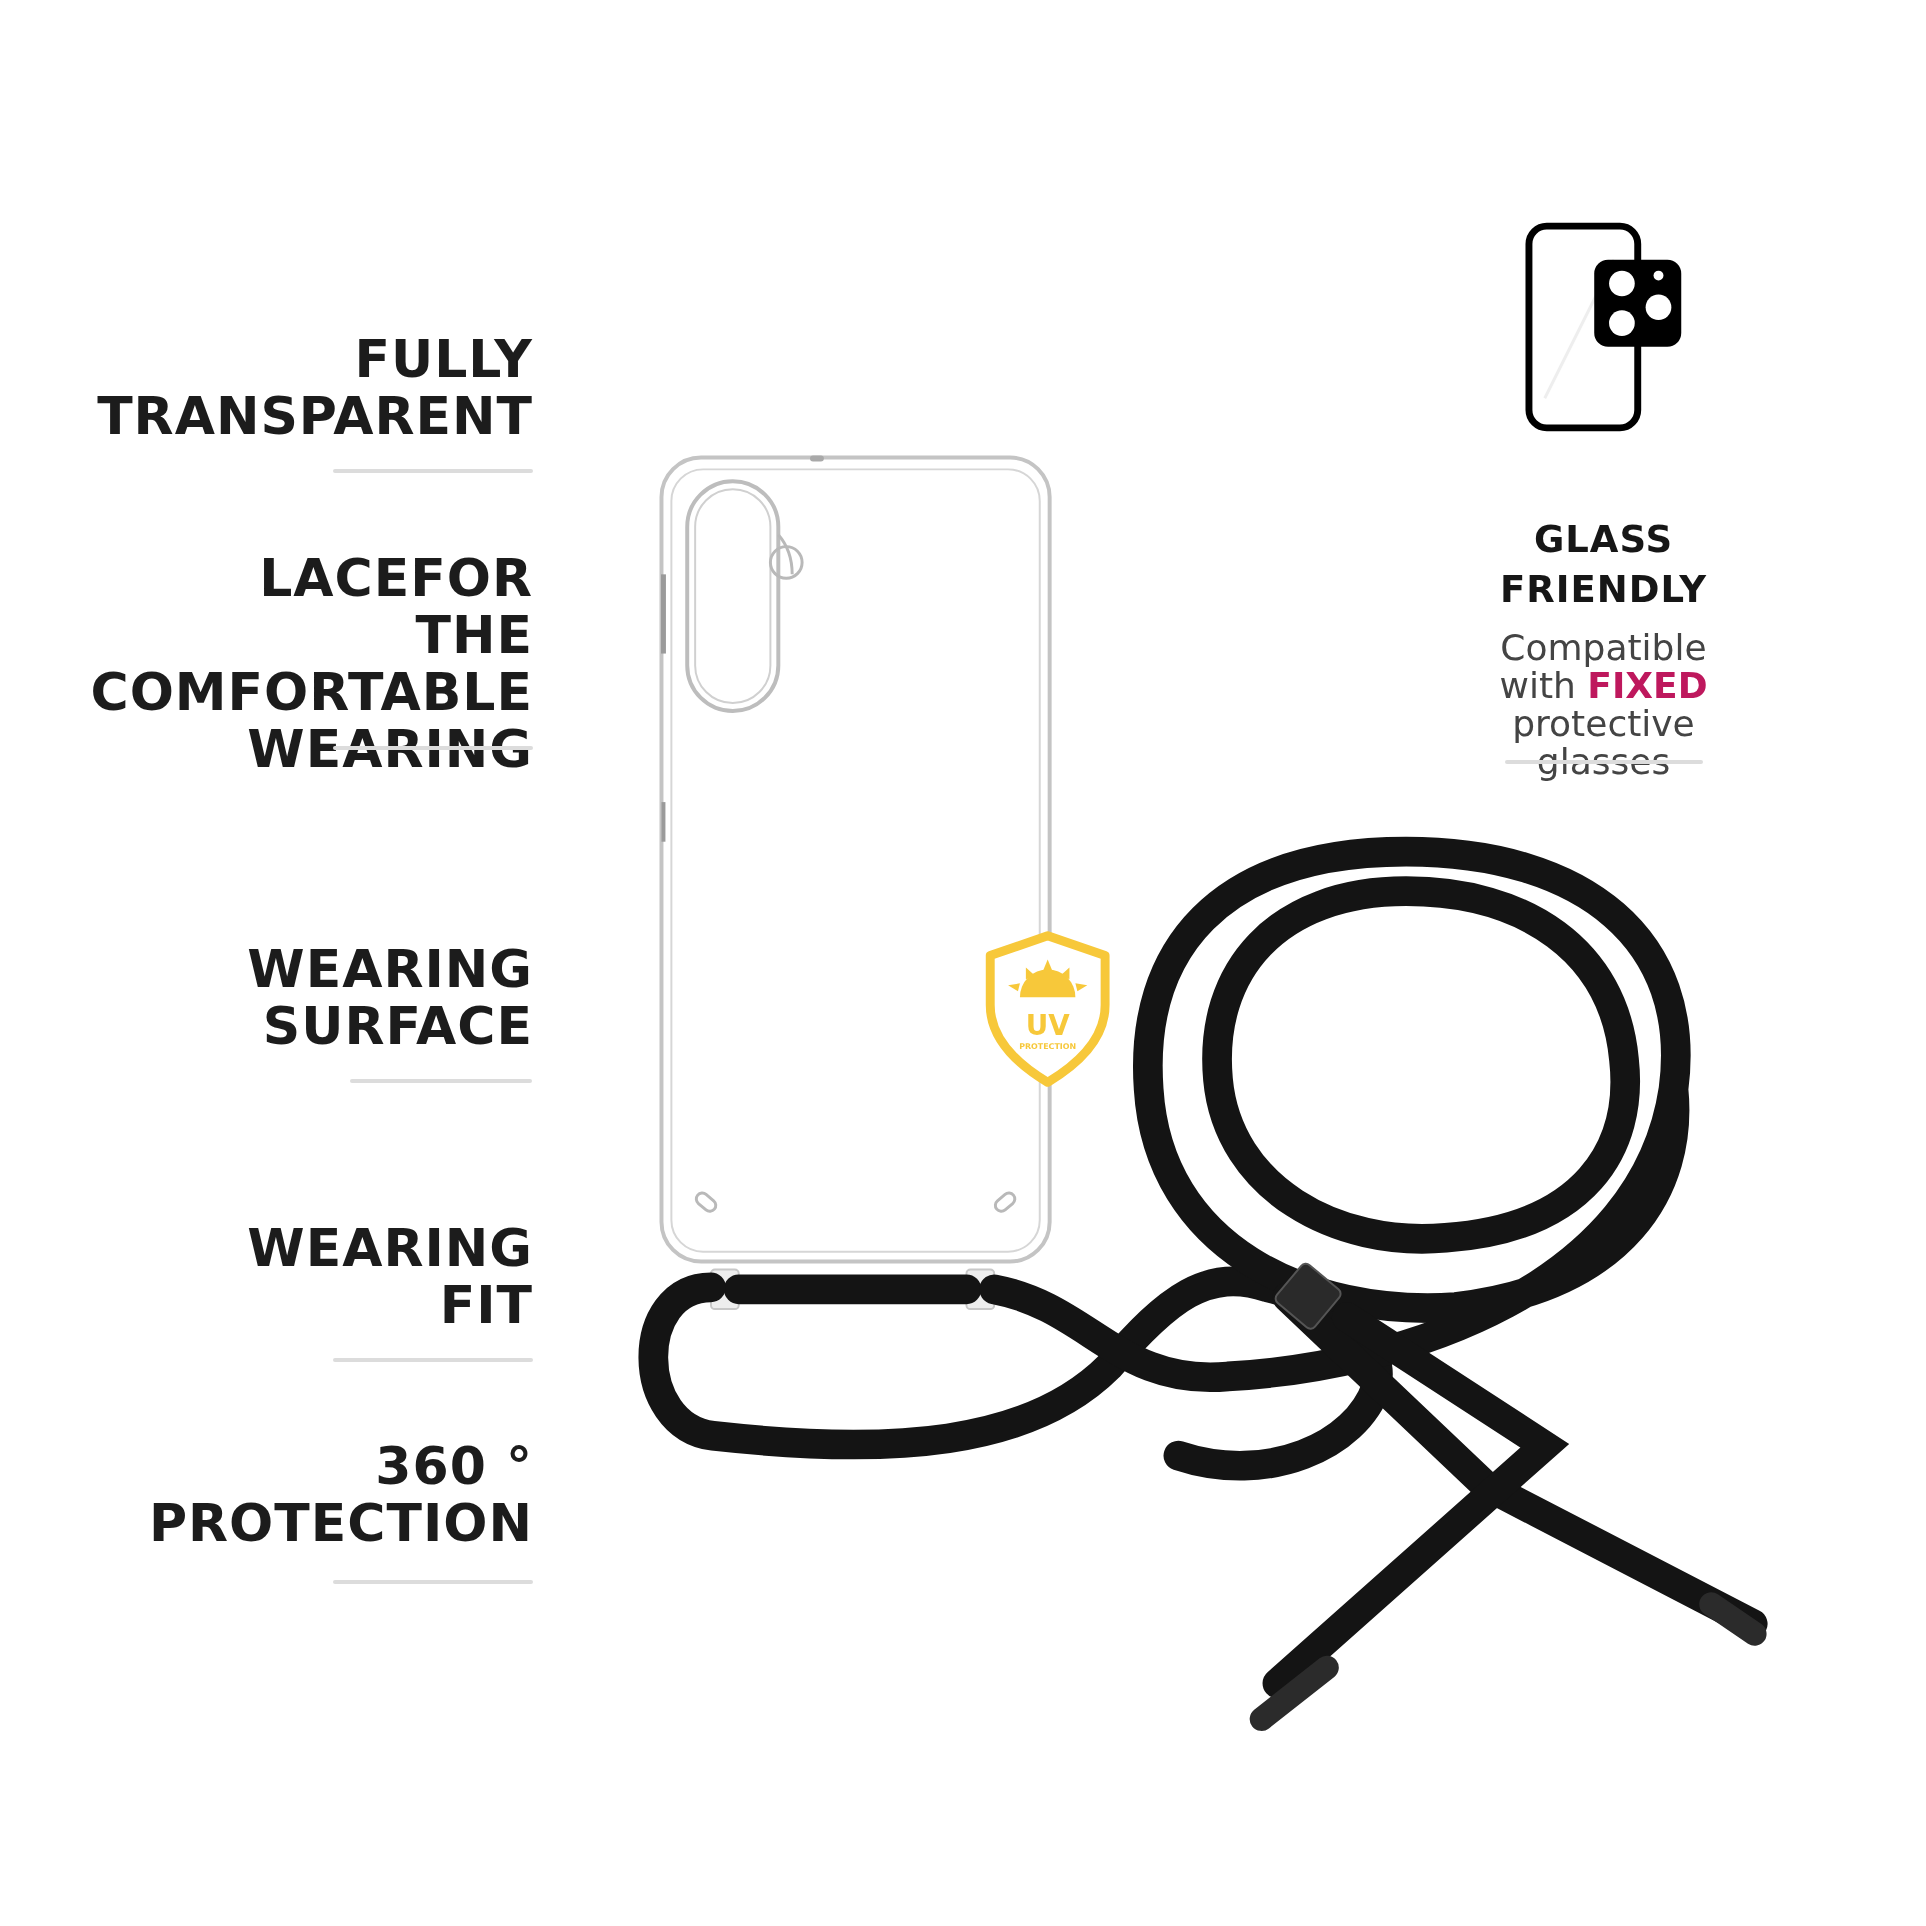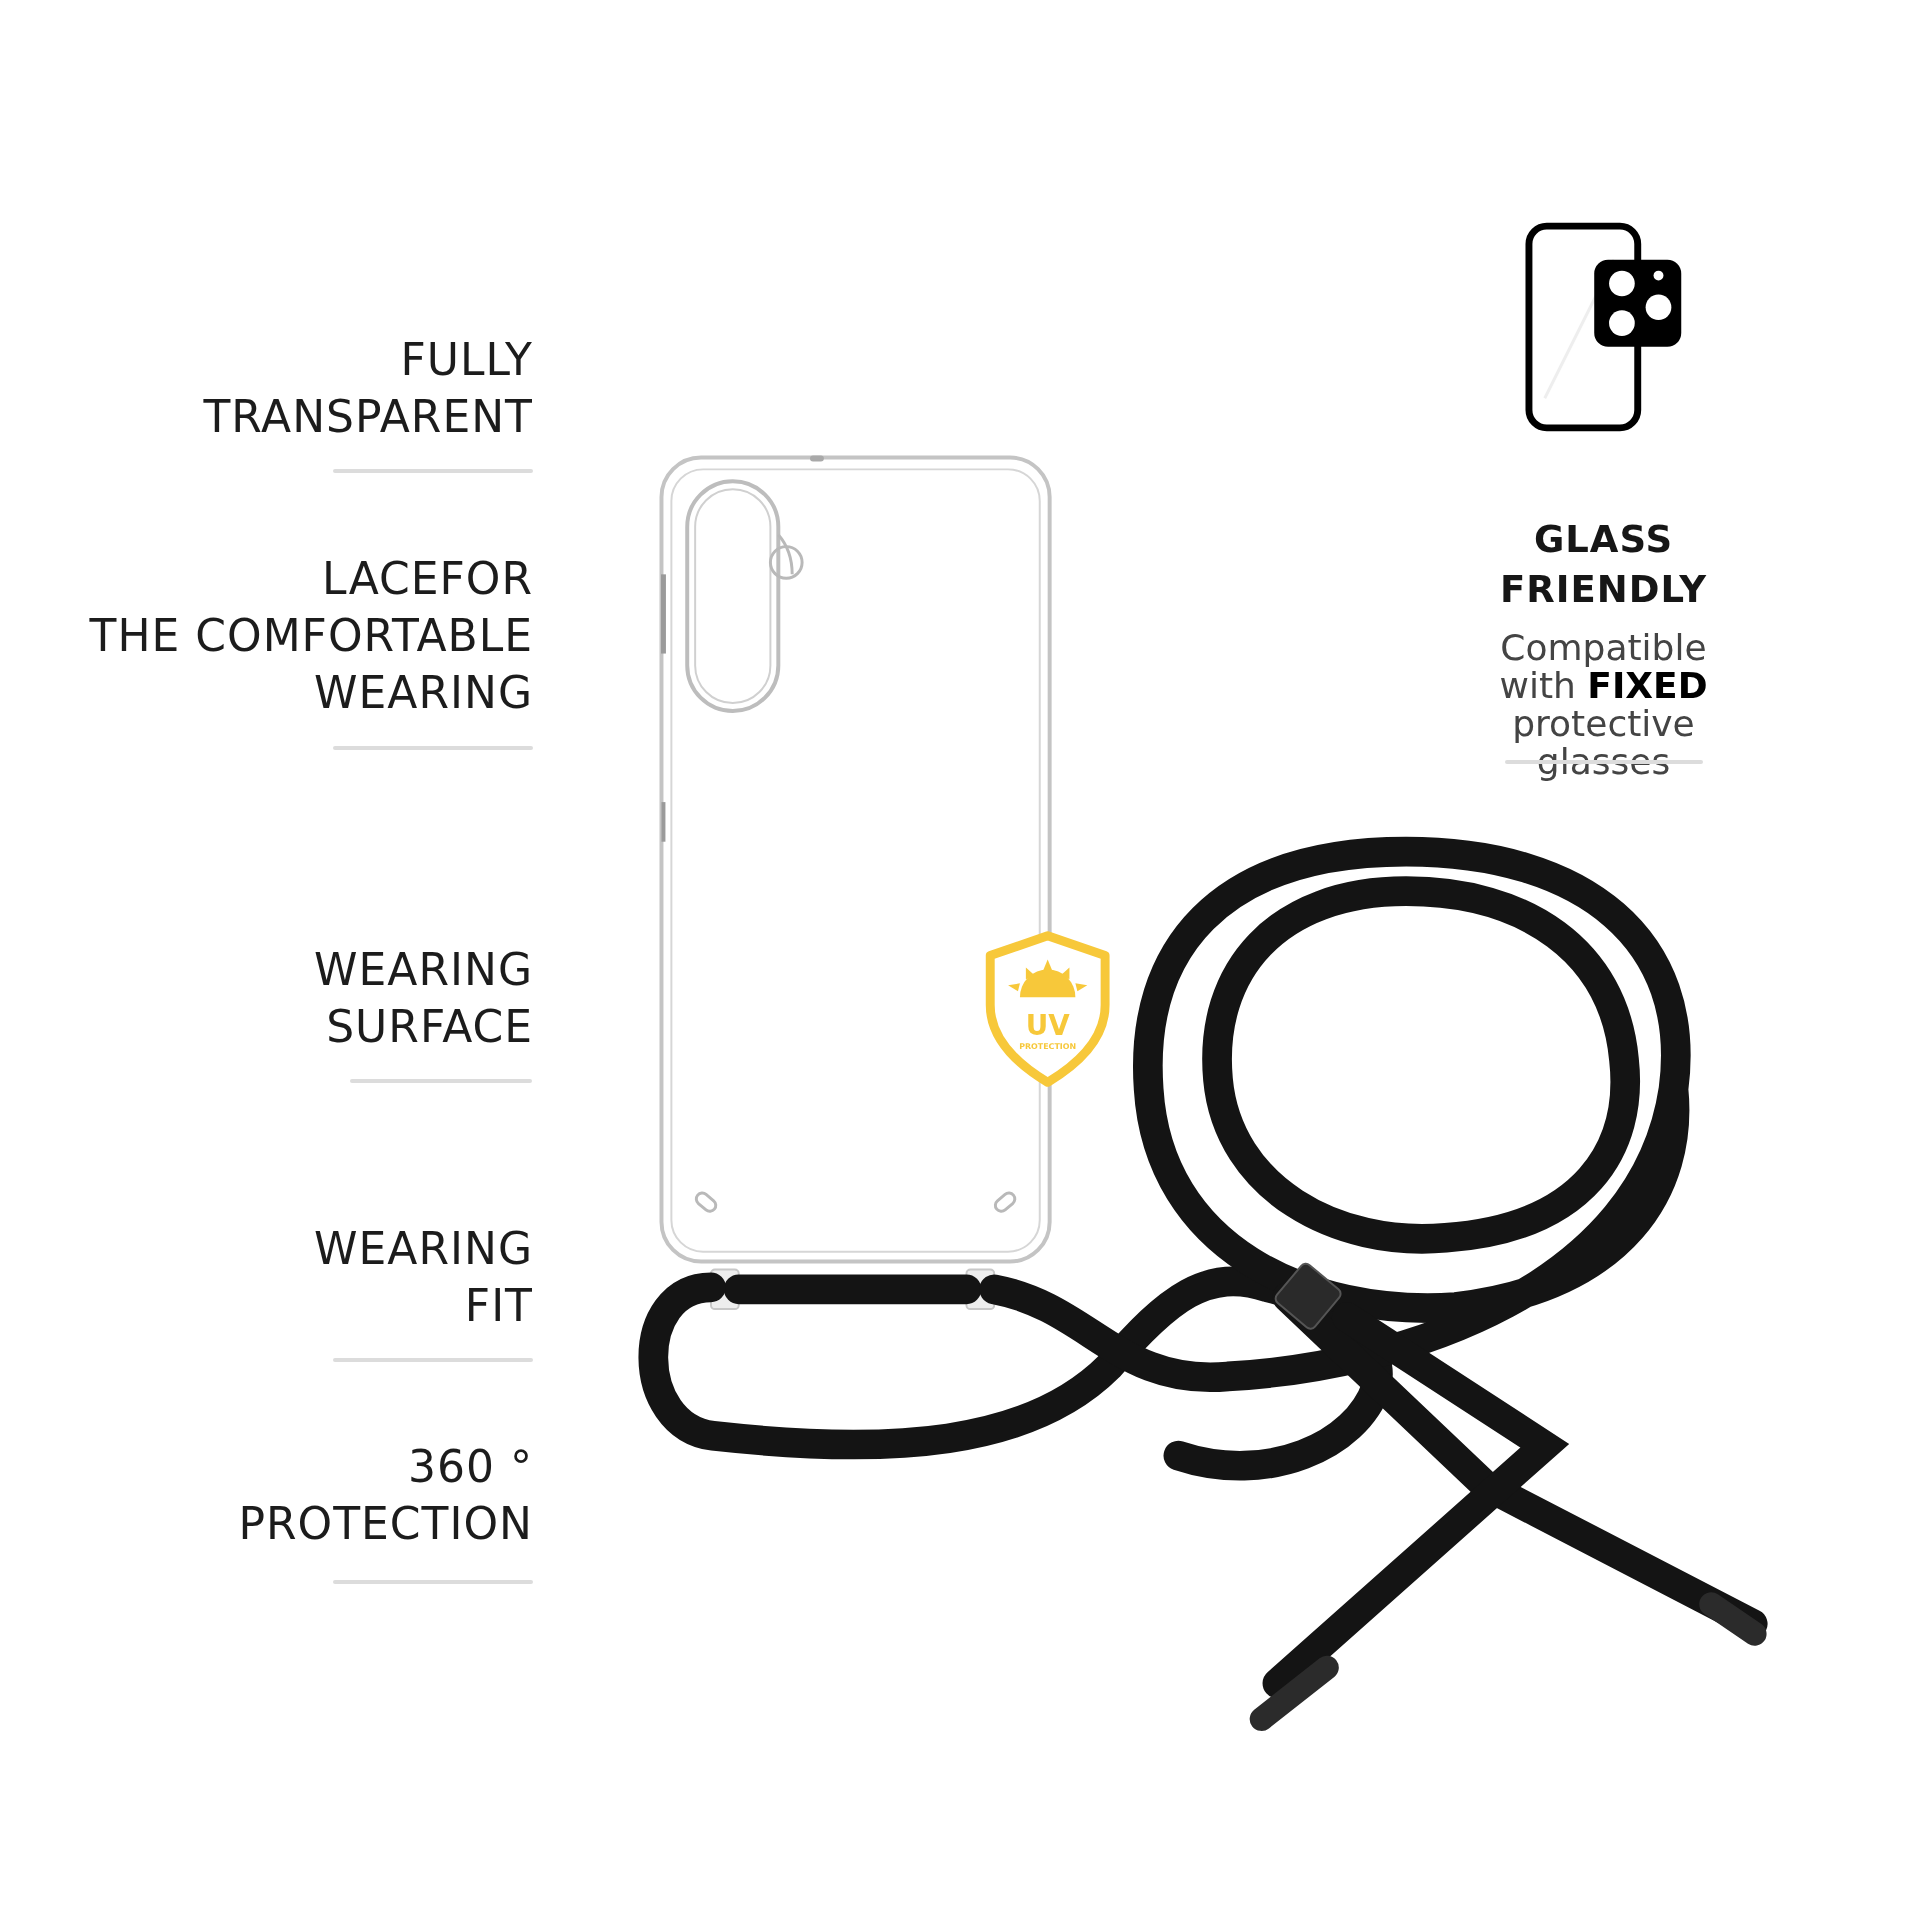--- a/index.html
+++ b/index.html
@@ -1,25 +1,25 @@
 <!DOCTYPE html>
 <html><head>
   <meta charset="utf-8">
   <style>
     html, body { margin: 0; padding: 0; background: #ffffff; }
     body { width: 1927px; height: 1927px; position: relative; overflow: hidden;
       font-family: "DejaVu Sans", sans-serif; color: #1a1a1a; }
     .feature { position: absolute; right: calc(1927px - 533px); text-align: right; }
-    .feature .label { font-size: 44px; line-height: 57px; letter-spacing: 1px; color: #1c1c1c; font-weight: 400; white-space: pre-line; }
+    .feature .label { font-size: 52px; line-height: 57px; letter-spacing: 1px; color: #1c1c1c; font-weight: 700; white-space: pre-line; }
     .divider { position: absolute; height: 4px; background: #dcdcdc; border-radius: 2px; }
     .product { position: absolute; left: 0; top: 0; width: 1927px; height: 1927px; }
     .right-block { position: absolute; left: 1455px; width: 297px; text-align: center; margin-top: 24px; }
     .right-title { font-size: 37px; line-height: 50px; font-weight: 700; letter-spacing: 1px; color: #161616; white-space: pre-line; }
     .right-desc { font-size: 36px; line-height: 38px; color: #444; margin-top: 14px; }
-    .right-desc b { color: #000000; font-weight: 700; }
+    .right-desc b { color: #be185d; font-weight: 700; }
   </style>
 </head>
 <body>
 
 <div class="feature" style="top:331px;">
   <div class="label">FULLY
 TRANSPARENT</div>
 </div>
 <div class="divider" style="left:333px; top:469px; width:200px;"></div>
 

